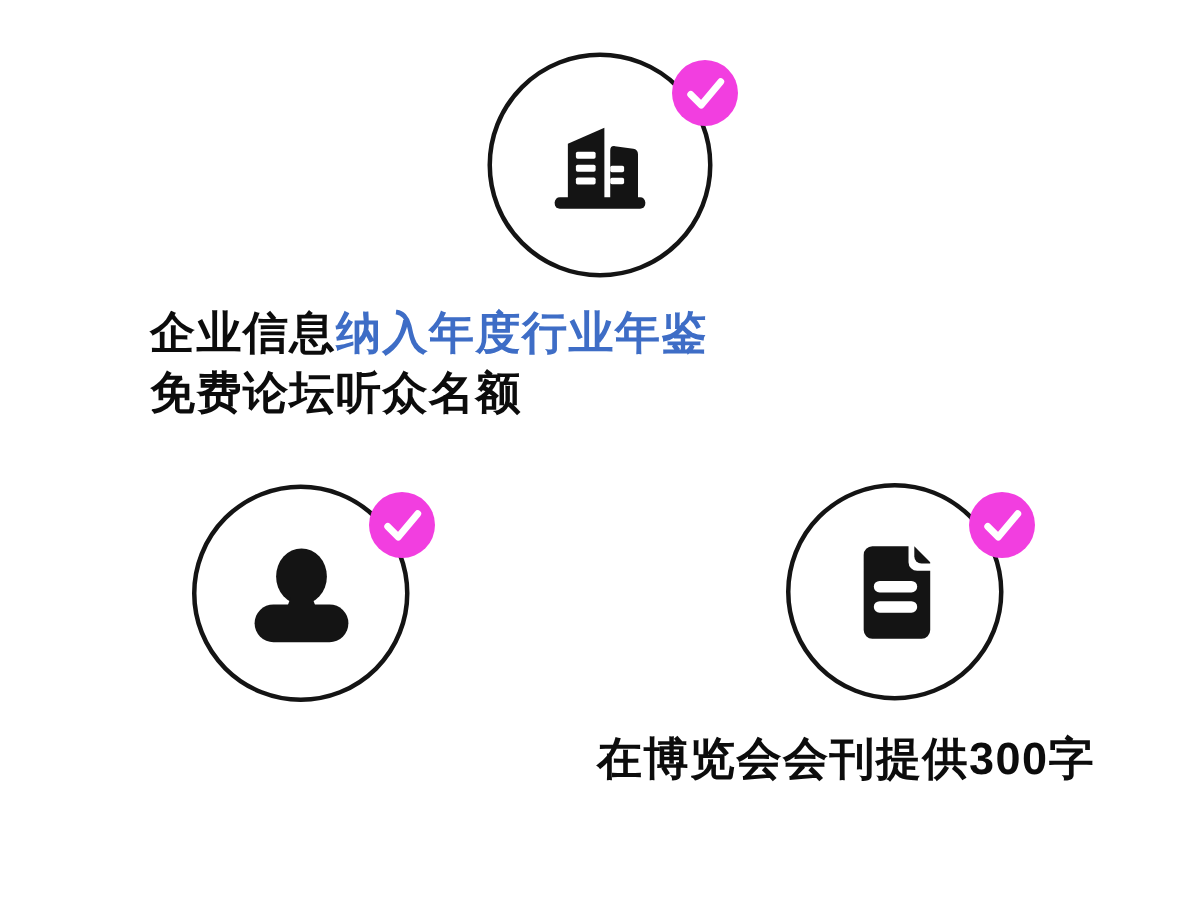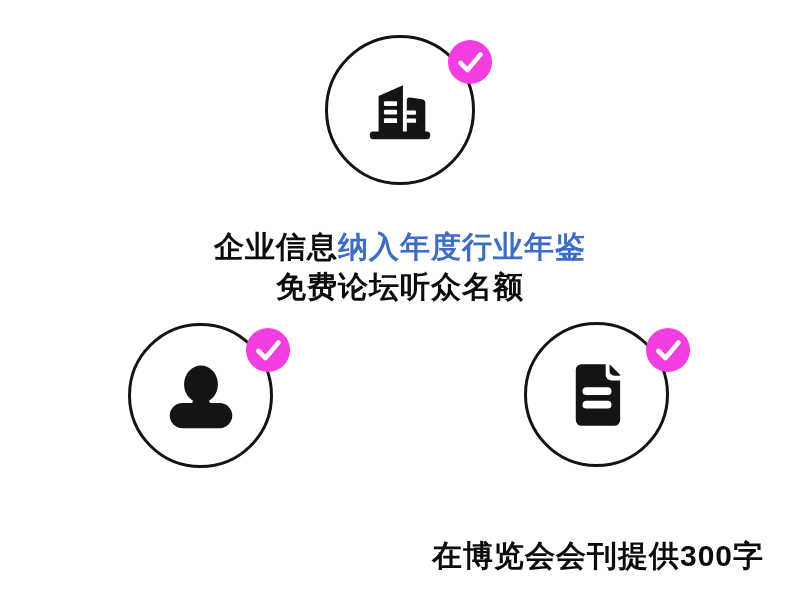--- a/index.html
+++ b/index.html
@@ -26,30 +26,29 @@
   #f2-circle{left:128px;top:323px;width:145px;height:145px;}
   #f3-circle{left:524px;top:322px;width:145px;height:145px;}
   .check-badge{
     position:absolute;width:44px;height:44px;border-radius:50%;
     background:var(--badge-magenta);display:flex;align-items:center;justify-content:center;
   }
   #f1-badge{left:120px;top:2px;}
   #f2-badge{left:115px;top:2px;}
   #f3-badge{left:119px;top:3px;}
   .caption{
-    position:absolute;text-align:center;color:var(--text-black);
+    position:absolute;color:var(--text-black);
     font-weight:700;
-    margin-top:24px;
   }
   .caption .line{
     font-size:30px;line-height:40px;white-space:nowrap;letter-spacing:1px;
   }
   #f1-caption{left:100px;top:203px;width:600px;}
   #f2-caption{left:0px;top:492px;width:400px;}
-  #f3-caption{left:398px;top:512px;width:400px;}
+  #f3-caption{left:398px;top:487px;width:400px;}
   .seg-black{color:var(--text-black);}
   .seg-blue{color:var(--accent-blue);}
   .seg-blue-bold{color:var(--accent-blue-bold);font-weight:800;}
 </style>
 </head>
 <body>
 
 <div class="canvas">
 
   <div class="feature-circle" id="f1-circle">

